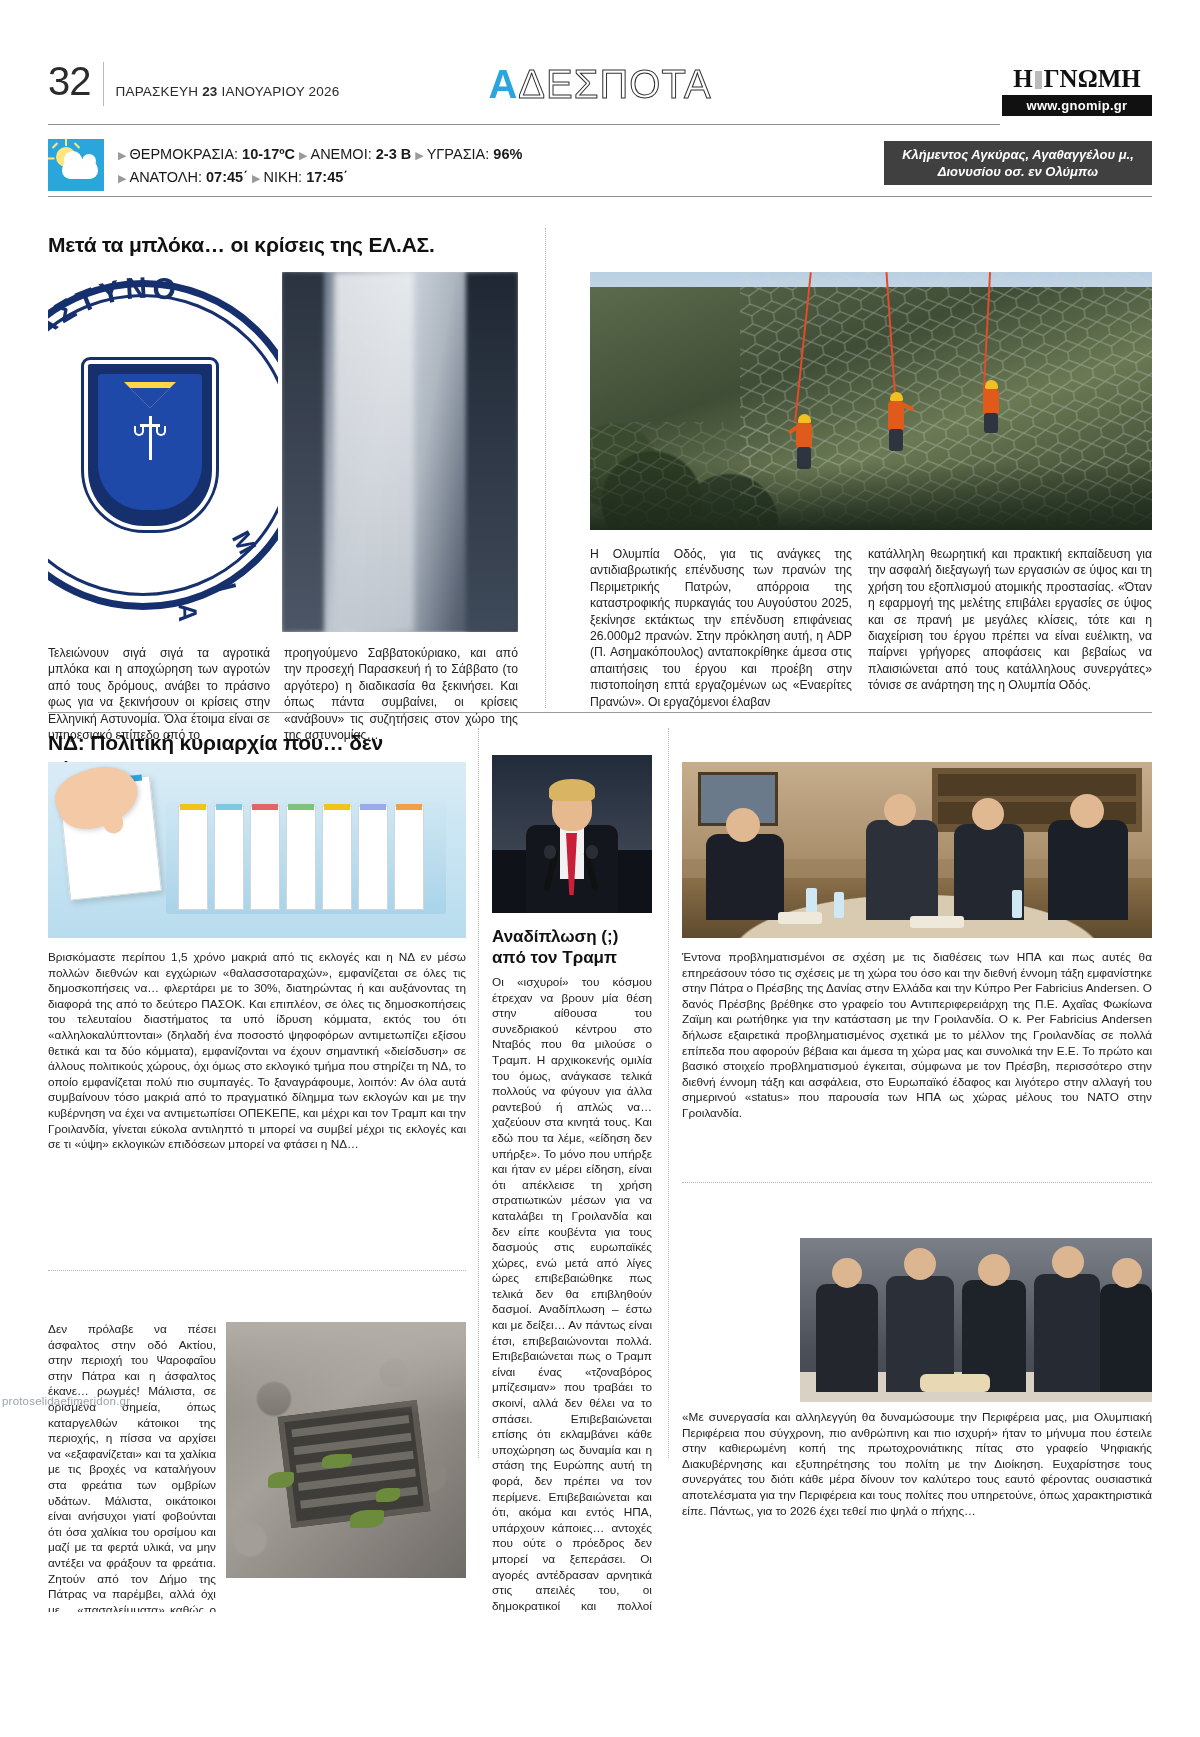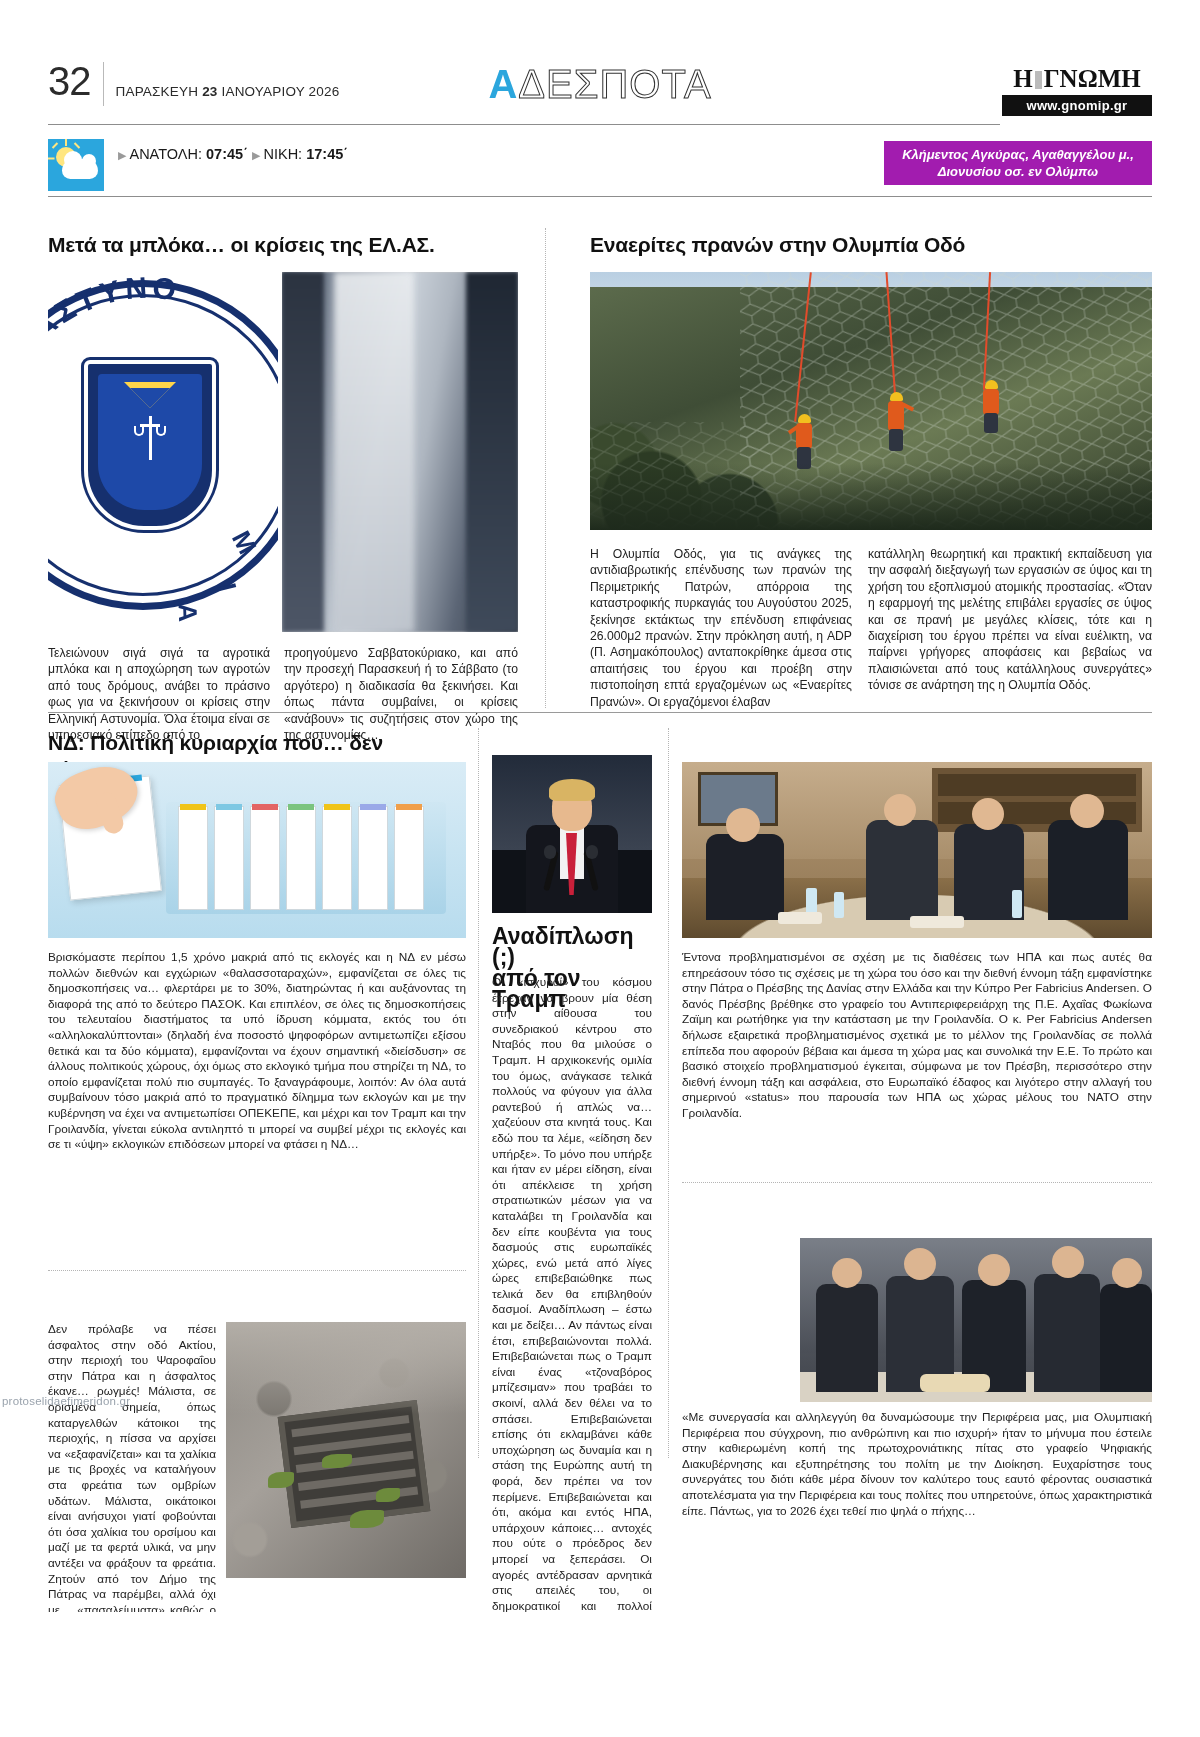--- a/index.html
+++ b/index.html
@@ -85,21 +85,21 @@
     width:18px; height:18px; background:#fff; border-radius:50%; }
   .wx-cloud:after { content:""; position:absolute; right:2px; top:-5px;
     width:14px; height:14px; background:#fff; border-radius:50%; }
 
   .wx-text { position:absolute; left:70px; top:4px; font-size:14.5px; line-height:22px; color:#1a1a1a; }
   .wx-text b { font-weight:700; }
   .wx-arrow { color:#9a9a9a; font-size:11px; margin-right:3px; }
 
   .saints {
     position:absolute; right:0; top:2px; width:268px; min-height:44px;
-    background:#a21caf; color:#fff; font-style:italic; font-weight:700;
+    background:#404040; color:#fff; font-style:italic; font-weight:700;
     font-size:13px; line-height:17px; text-align:center;
     padding:5px 8px; display:flex; align-items:center; justify-content:center;
     flex-direction:column;
   }
 
   .rule-wx { position:absolute; left:48px; top:196px; width:1104px; height:1px; background:#8d8d8d; }
 
   
   .hl {
     font-size:21px; font-weight:700; color:#111; letter-spacing:-.2px;
@@ -200,21 +200,21 @@
   .p-person { position:absolute; background:#23262d; border-radius:10px 10px 0 0; }
   .p-head { position:absolute; background:#dcb591; border-radius:50%; }
   .p-table { position:absolute; left:0; right:0; bottom:0; height:18%; background:#d9d2c4; }
 
   .watermark {
     position:absolute; left:2px; top:1395px;
     font-size:11.5px; color:#9aa3ad; letter-spacing:.2px;
     font-family:"Liberation Sans", sans-serif;
   }
 
-  .kicker { font-size:23px; font-weight:700; line-height:21px; color:#111; }
+  .kicker { font-size:17px; font-weight:700; line-height:21px; color:#111; }
 </style>
 </head>
 <body>
 
 <div class="page">
 
   <div class="masthead">
     <div class="page-num">32</div>
     <div class="page-num-rule"></div>
     <div class="issue-date">
@@ -241,20 +241,28 @@
   <div class="weather">
     <div class="wx-icon">
       <div class="wx-sun"></div>
       <div class="wx-ray" style="left:17px;top:0px;"></div>
       <div class="wx-ray" style="left:2px;top:16px;transform:rotate(90deg);"></div>
       <div class="wx-ray" style="left:6px;top:3px;transform:rotate(45deg);"></div>
       <div class="wx-ray" style="left:28px;top:3px;transform:rotate(-45deg);"></div>
       <div class="wx-cloud"></div>
     </div>
     <div class="wx-text">
+      <div>
+        <span class="wx-arrow">▶</span><span>ΘΕΡΜΟΚΡΑΣΙΑ:</span>
+        <b>10-17ºC</b>
+        <span class="wx-arrow">▶</span><span>ΑΝΕΜΟΙ:</span>
+        <b>2-3 Β</b>
+        <span class="wx-arrow">▶</span><span>ΥΓΡΑΣΙΑ:</span>
+        <b>96%</b>
+      </div>
       <div>
         <span class="wx-arrow">▶</span><span>ΑΝΑΤΟΛΗ:</span>
         <b>07:45΄</b>
         <span class="wx-arrow">▶</span><span>ΝΙΚΗ:</span>
         <b>17:45΄</b>
       </div>
     </div>
     <div class="saints">
       <span>Κλήμεντος Αγκύρας, Αγαθαγγέλου μ.,</span>
       <span>Διονυσίου οσ. εν Ολύμπω</span>
@@ -300,21 +308,20 @@
     <div style="position:absolute;left:22%;top:0;width:34%;height:100%;background:linear-gradient(#e9ecef,#c2c8d0);filter:blur(3px);opacity:.9;"></div>
     <div style="position:absolute;left:0;top:0;width:18%;height:100%;background:linear-gradient(#2b3340,#4d5666);filter:blur(2px);"></div>
     <div style="position:absolute;right:0;top:0;width:22%;height:100%;background:linear-gradient(#1f2733,#3f4a5a);filter:blur(2px);"></div>
   </div>
 
   <div class="body-txt" style="position:absolute;left:284px;top:645px;width:234px;">προηγούμενο Σαββατοκύριακο, και από την προσεχή Παρασκευή ή το Σάββατο (το αργότερο) η διαδικασία θα ξεκινήσει. Και όπως πάντα συμβαίνει, οι κρίσεις «ανάβουν» τις συζητήσεις στον χώρο της της αστυνομίας…</div>
   <div class="body-txt" style="position:absolute;left:48px;top:645px;width:222px;">Τελειώνουν σιγά σιγά τα αγροτικά μπλόκα και η αποχώρηση των αγροτών από τους δρόμους, ανάβει το πράσινο φως για να ξεκινήσουν οι κρίσεις στην Ελληνική Αστυνομία. Όλα έτοιμα είναι σε υπηρεσιακό επίπεδο από το</div>
 
   <div class="vrule" style="left:545px;top:228px;height:480px;"></div>
 
-  <div class="hl" style="position:absolute;left:590px;top:232px;width:560px;">Εναερίτες πρανών στην Ολυμπία Οδό</div>
 
   <div class="photo" style="left:590px;top:272px;width:562px;height:258px;">
     <div class="rocknet">
       <div class="rn-sky"></div>
       <div class="rn-slope"></div>
       <div class="rn-trees"></div>
       <svg class="rn-mesh" viewBox="0 0 562 258" preserveAspectRatio="none">
         <defs>
           <pattern id="hex" width="22" height="20" patternUnits="userSpaceOnUse" patternTransform="rotate(-8)">
             <path d="M11 0 L22 6 L22 14 L11 20 L0 14 L0 6 Z" fill="none" stroke="#cfd6cc" stroke-width="1.1" opacity=".75"></path>

